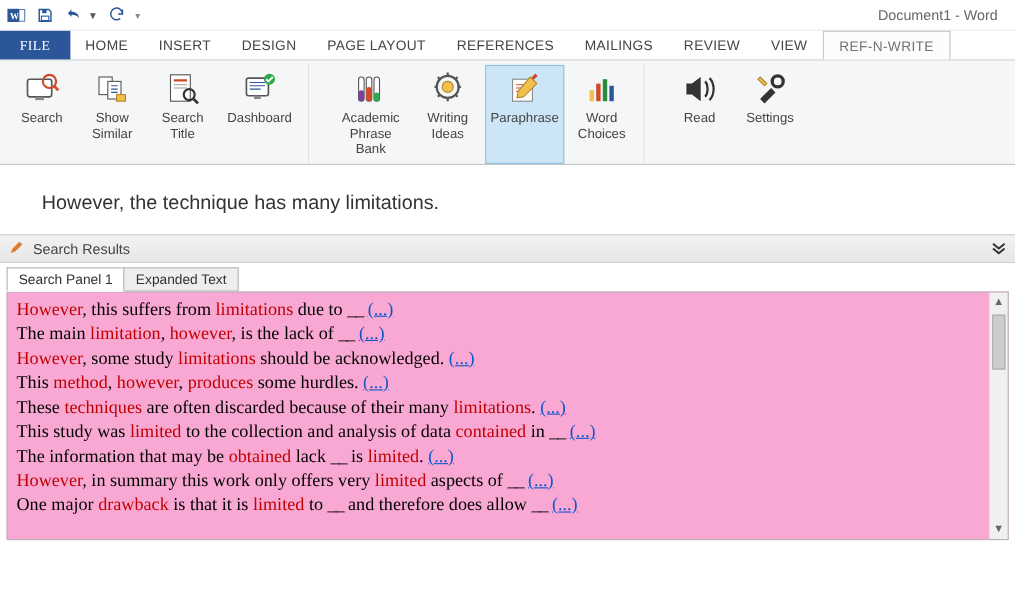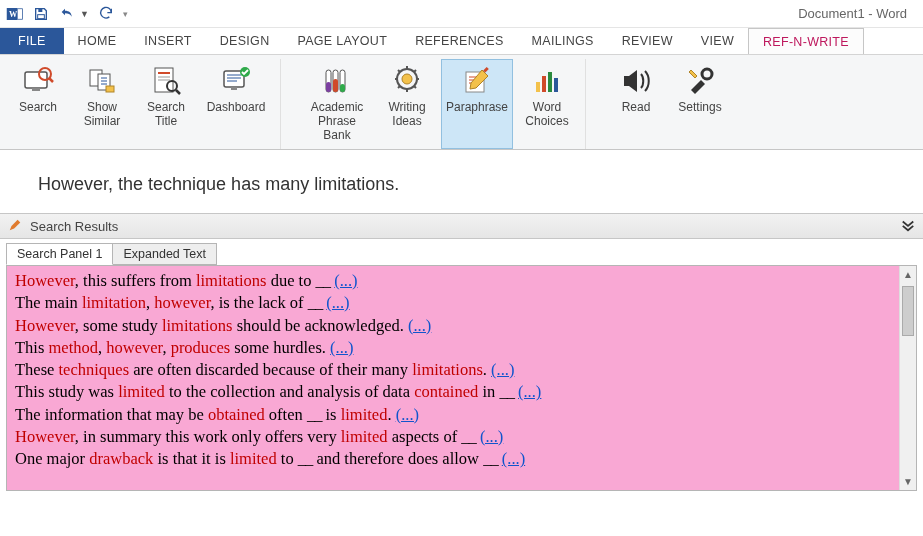--- a/index.html
+++ b/index.html
@@ -37,25 +37,26 @@
     align-items: center;
     font-size: 12.5px;
     color: #444;
     cursor: pointer;
     letter-spacing: 0.3px;
   }
   .ribbon-tab.file {
     background: #2b579a;
     color: #fff;
     padding: 0 18px;
+    font-family: Liberation Serif, serif;
   }
   .ribbon-tab.active-addin {
     border: 1px solid #c6c6c6;
     border-bottom: none;
-    color: #be185d;
+    color: #737373;
     background: #fcfcfc;
   }
   
   .ribbon {
     height: 96px;
     background: #f5f6f7;
     border-top: 1px solid #d4d4d4;
     border-bottom: 1px solid #c6c6c6;
     display: flex;
     padding: 4px 8px 0 8px;
@@ -372,21 +373,21 @@
 </div>
 
 <div class="results-wrap">
   <div class="results" id="results">
       <div><span class="kw">However</span><span>, this suffers from </span><span class="kw">limitations</span><span> due to </span><span class="blank">__</span><span>  </span><span class="more">(...)</span></div>
       <div><span>The main </span><span class="kw">limitation</span><span>, </span><span class="kw">however</span><span>, is the lack of </span><span class="blank">__</span><span>  </span><span class="more">(...)</span></div>
       <div><span class="kw">However</span><span>, some study </span><span class="kw">limitations</span><span> should be acknowledged.  </span><span class="more">(...)</span></div>
       <div><span>This </span><span class="kw">method</span><span>, </span><span class="kw">however</span><span>, </span><span class="kw">produces</span><span> some hurdles.  </span><span class="more">(...)</span></div>
       <div><span>These </span><span class="kw">techniques</span><span> are often discarded because of their many </span><span class="kw">limitations</span><span>.  </span><span class="more">(...)</span></div>
       <div><span>This study was </span><span class="kw">limited</span><span> to the collection and analysis of data </span><span class="kw">contained</span><span> in </span><span class="blank">__</span><span>    </span><span class="more">(...)</span></div>
-      <div><span>The information that may be </span><span class="kw">obtained</span><span> often </span><span class="blank">__</span><span> is </span><span class="kw">limited</span><span>.  </span><span class="more">(...)</span></div>
+      <div><span>The information that may be </span><span class="kw">obtained</span><span> lack </span><span class="blank">__</span><span> is </span><span class="kw">limited</span><span>.  </span><span class="more">(...)</span></div>
       <div><span class="kw">However</span><span>, in summary this work only offers very </span><span class="kw">limited</span><span> aspects of </span><span class="blank">__</span><span>  </span><span class="more">(...)</span></div>
       <div><span>One major </span><span class="kw">drawback</span><span> is that it is </span><span class="kw">limited</span><span> to </span><span class="blank">__</span><span> and therefore does allow </span><span class="blank">__</span><span>   </span><span class="more">(...)</span></div>
     </div>
   <div class="scrollbar">
     <div class="scroll-arrow">▲</div>
     <div class="scroll-thumb"></div>
     <div class="scroll-arrow" style="position:absolute;bottom:0;left:0;right:0">▼</div>
   </div>
 </div>
 

